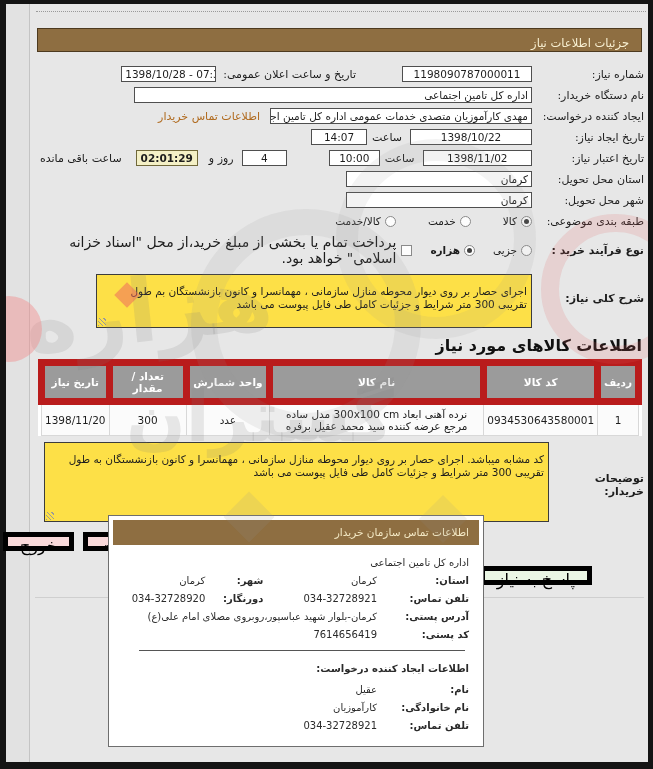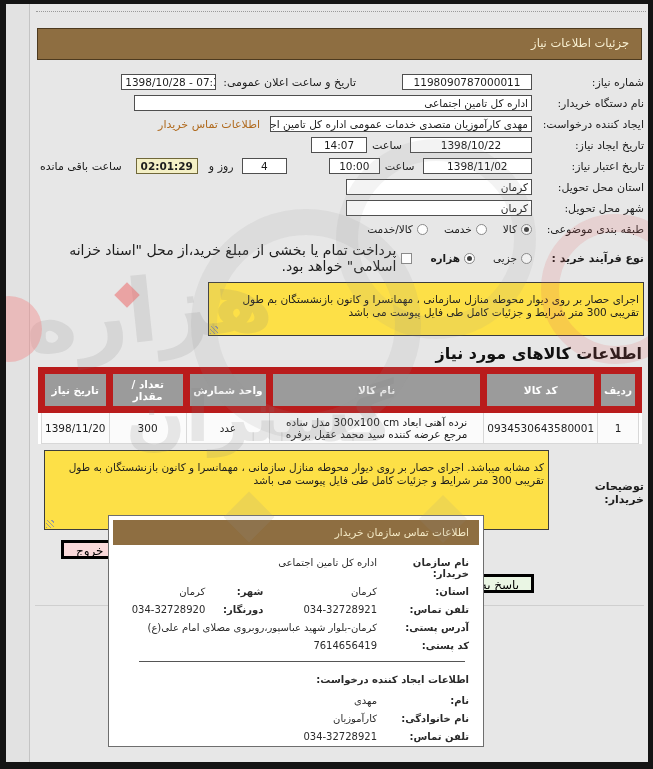--- a/index.html
+++ b/index.html
@@ -4,56 +4,56 @@
 <style>
   * { box-sizing: border-box; margin: 0; padding: 0; }
   html,body { background:#222; }
   body { font-family:"DejaVu Sans", sans-serif; }
   .frame { position:relative; width:653px; height:769px; background:#141414; overflow:hidden; }
   .page { position:absolute; left:6px; top:4px; width:642px; height:758px; background:#e7e7e7; }
   .left-strip { position:absolute; left:0; top:0; width:24px; height:100%; background:#e2e2e2; border-right:1px solid #c4c4c4; }
   .dotted { position:absolute; left:30px; right:2px; top:7px; border-top:1px dotted #9a9a9a; }
   .content { position:absolute; left:27px; top:0; width:615px; height:100%; direction:rtl; font-size:11px; color:#1d1d1d; }
 
-  .panel-header { margin:24px 6px 0 4px; height:32px; line-height:28px; background:#8e6e41; border:1px solid #4d3a1f; color:#f8f0d2; padding-right:12px; font-size:11.5px; }
+  .panel-header { margin:24px 6px 0 4px; height:24px; line-height:28px; background:#8e6e41; border:1px solid #4d3a1f; color:#f8f0d2; padding-right:12px; font-size:11.5px; }
 
   .form { padding:14px 4px 0 2px; }
   .frow { display:flex; align-items:center; margin-bottom:5px; min-height:16px; }
   .lbl { width:112px; padding-left:5px; color:#1d1d1d; flex-shrink:0; }
   .lbl.auto { width:auto; padding:0 8px 0 5px; }
   .b { font-weight:bold; }
   .inp { background:#fff; border:1px solid #4f4f4f; height:16px; line-height:14px; padding:0 3px; font-size:10.5px; display:inline-block; overflow:hidden; white-space:nowrap; }
   .ltr { direction:ltr; unicode-bidi:embed; text-align:center; }
   .w130{width:130px}.w95{width:95px; margin-right:2px}.w395{width:398px}.w260{width:262px}
   .w122{width:122px}.w56{width:56px}.w50{width:50px; text-align:center}
   .gap40{margin-right:42px}
   .countdown { background:#f4f0c6; border:1px solid #70683a; height:16px; line-height:14px; padding:0 4px; font-weight:bold; font-size:10.5px; direction:ltr; margin:0 6px; }
   .link { color:#b06a1e; margin-right:10px; cursor:pointer; }
 
   .radio { width:11px; height:11px; border:1px solid #8a8a8a; border-radius:50%; background:#fdfdfd; display:inline-block; position:relative; margin-left:4px; flex-shrink:0; }
   .radio.checked::after { content:''; position:absolute; left:2px; top:2px; right:2px; bottom:2px; background:#3f3f3f; border-radius:50%; }
   .checkbox { width:11px; height:11px; border:1px solid #8a8a8a; background:#fdfdfd; display:inline-block; margin-left:5px; flex-shrink:0; }
-  .opt { margin-left:16px; display:flex; align-items:center; }
+  .opt { margin-left:32px; display:flex; align-items:center; }
   .opt span.t { font-size:10.5px; }
   .note { font-size:14px; color:#1d1d1d; }
 
   .ta-row { display:flex; align-items:flex-start; margin-bottom:4px; }
   .textarea { background:#fde047; border:1px solid #3c3c3c; padding:10px 4px; font-size:10.5px; line-height:13px; position:relative; text-align:right; }
   .ta1 { width:436px; height:54px; }
   .ta2 { width:505px; height:80px; }
   .textarea .grip { position:absolute; left:1px; bottom:1px; width:8px; height:8px;
     background:repeating-linear-gradient(45deg,#9a9a9a 0 1px,transparent 1px 3px); }
 
   .section-title { font-weight:bold; font-size:16px; margin:8px 2px 4px; color:#111; }
   table.goods { border-collapse:collapse; width:604px; margin-right:2px; background:#fff; }
   table.goods th { background:#9b9b9b; color:#fff; font-weight:bold; font-size:10.5px; border:7px solid #b91c1c; padding:4px 3px; }
   table.goods td { background:#fbfbfb; font-size:10.5px; border:1px solid #d8d8d8; text-align:center; padding:3px; color:#1d1d1d; }
 
   .btn-row { display:flex; justify-content:center; margin:10px 0 0; transform:translateX(-42px); gap:9px; }
-  .btn { border:3px solid #000000; height:19px; line-height:17px; padding:0 12px; font-size:12px; cursor:pointer; font-family:"DejaVu Sans",sans-serif; }
+  .btn { border:5px solid #000000; height:19px; line-height:17px; padding:0 12px; font-size:16px; cursor:pointer; font-family:"DejaVu Sans",sans-serif; }
   .btn.green { background:#eaf6e4;margin-top:34px; }
   .btn.pink { background:#f9d9da; }
   .bottom-divider { border-top:1px solid #cfcfcf; margin-top:12px; }
 
   .popup { position:absolute; left:102px; top:511px; width:376px; height:232px; background:#fff; border:1px solid #6e6e6e; direction:rtl; font-size:10px; color:#2a2a2a; z-index:30; }
   .popup-header { margin:4px; height:25px; line-height:25px; background:#8e6e41; color:#f3e8c4; padding-right:10px; font-size:10.5px; }
   .popup-body { padding:8px 14px 0; }
   .prow { display:flex; align-items:flex-start; margin-bottom:7px; }
   .plbl { width:92px; font-weight:bold; flex-shrink:0; }
   .pval { width:152px; text-align:right; }
@@ -159,20 +159,21 @@
           </span>
           <span class="opt" style="margin-left:18px">
             <span class="radio checked"></span>
             <span class="t b">هزاره</span>
           </span>
           <span class="checkbox"></span>
           <span class="note">پرداخت تمام یا بخشی از مبلغ خرید،از محل "اسناد خزانه اسلامی" خواهد بود.</span>
         </div>
 
         <div class="ta-row" style="margin-top:8px">
+          <span class="lbl b" style="padding-top:18px">شرح کلی نیاز:</span>
           <span class="textarea ta1"><span>اجرای حصار بر روی دیوار محوطه منازل سازمانی ، مهمانسرا و کانون بازنشستگان بم طول تقریبی 300 متر شرایط و جزئیات کامل طی فایل پیوست می باشد</span><span class="grip"></span></span>
         </div>
 
         <div class="section-title">اطلاعات کالاهای مورد نیاز</div>
 
         <table class="goods">
           <thead>
             <tr>
               <th style="width:36px">ردیف</th>
               <th style="width:112px">کد کالا</th>
@@ -209,21 +210,20 @@
 
         <div class="bottom-divider"></div>
       </div>
     </div>
 
     <div class="popup">
       <div class="popup-header">اطلاعات تماس سازمان خریدار</div>
       <div class="popup-body">
 
         <div class="prow">
-          <span class="plbl">نام سازمان خریدار:</span>
           <span class="pval">اداره کل تامین اجتماعی</span>
         </div>
 
         <div class="prow">
           <span class="plbl">استان:</span>
           <span class="pval">کرمان</span>
           <span class="plbl2">شهر:</span>
           <span class="pval2">کرمان</span>
         </div>
 
@@ -243,21 +243,21 @@
           <span class="plbl">کد پستی:</span>
           <span class="pval ltr">7614656419</span>
         </div>
 
         <div class="phr"></div>
 
         <div class="ptitle">اطلاعات ایجاد کننده درخواست:</div>
 
         <div class="prow">
           <span class="plbl">نام:</span>
-          <span class="pval">مهدی</span>
+          <span class="pval">عقیل</span>
         </div>
 
         <div class="prow">
           <span class="plbl">نام خانوادگی:</span>
           <span class="pval">کارآموزیان</span>
         </div>
 
         <div class="prow">
           <span class="plbl">تلفن تماس:</span>
           <span class="pval ltr">034-32728921</span>

